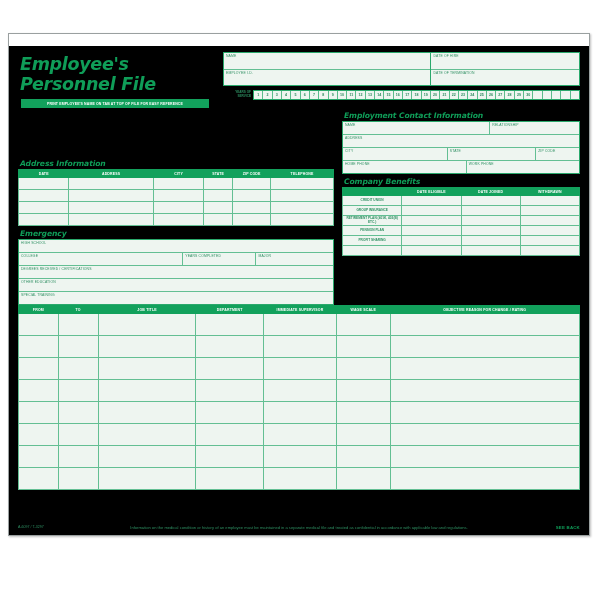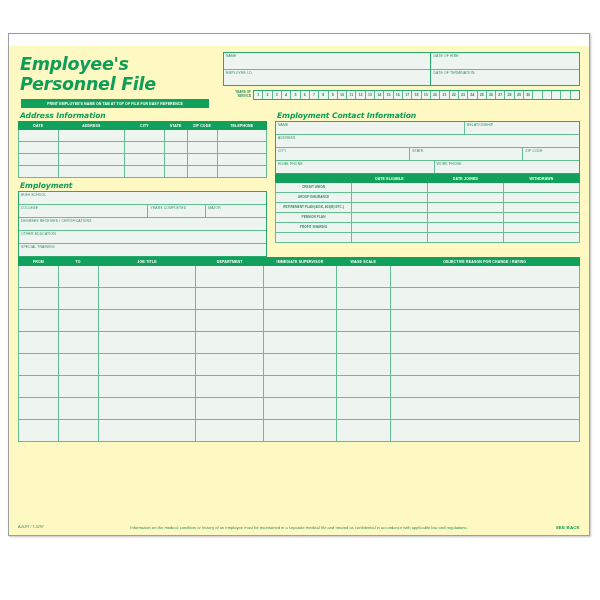--- a/index.html
+++ b/index.html
@@ -16,21 +16,21 @@
     background:#ffffff;
     border:1px solid #9aa0a0;
     box-shadow:1px 1px 2px rgba(0,0,0,.25);
     box-sizing:border-box;
     overflow:hidden;
   }
   .whitestrip{height:12px;background:#ffffff;}
   .form{
     position:relative;
     height:489px;
-    background:#fef9c3;
+    background:#000000;
     padding:6px 9px 0 9px;
     box-sizing:border-box;
   }
   .bx{border:1px solid #2aa96c;box-sizing:border-box;background:#eef5f0;}
   .fieldlab{
     font-size:3.4px;letter-spacing:.15px;color:#2e8f62;
     padding:1px 0 0 2px;line-height:4px;text-transform:uppercase;
   }
   
   .titlerow{display:flex;align-items:flex-start;}
@@ -69,21 +69,21 @@
   }
   .ycell:last-child{border-right:none;}
   
   .sectitle{
     font-size:7.6px;font-weight:bold;font-style:italic;color:#0f9d58;
     margin:3px 0 1px 2px;letter-spacing:-.1px;
     font-family:"DejaVu Sans", sans-serif;
   }
   
   .cols{display:flex;gap:8px;}
-  .colL{width:249px;}
+  .colL{width:316px;margin-top:48px;}
   .colR{flex:1;}
   
   table.ft{width:100%;border-collapse:collapse;table-layout:fixed;background:#eef5f0;}
   table.ft th{
     background:#12a15c;color:#fff;
     font-size:3.5px;font-weight:bold;letter-spacing:.18px;
     height:7px;padding:0;border:1px solid #12a15c;
     text-transform:uppercase;
   }
   table.ft td{
@@ -241,21 +241,21 @@
                 <td></td>
                 <td></td>
                 <td></td>
                 <td></td>
                 <td></td>
                 <td></td>
               </tr>
             </tbody>
           </table>
 
-        <div class="sectitle">Employment</div>
+        <div class="sectitle">Emergency</div>
         <div class="stack" id="education-stack">
             <div class="srow">
               <div class="scell">
                 <div class="fieldlab">HIGH SCHOOL</div>
               </div>
             </div>
             <div class="srow">
               <div class="scell" style="flex: 0 0 52%;">
                 <div class="fieldlab">COLLEGE</div>
               </div>
@@ -316,20 +316,21 @@
             <div class="srow">
               <div class="scell" style="flex: 0 0 52%;">
                 <div class="fieldlab">HOME PHONE</div>
               </div>
               <div class="scell">
                 <div class="fieldlab">WORK PHONE</div>
               </div>
             </div>
           </div>
 
+        <div class="sectitle">Company Benefits</div>
         <table class="ft bt" id="benefits-table">
             <thead>
               <tr>
                 <th class="blank" style="width: 25%;"></th>
                 <th style="width: 25%;">DATE ELIGIBLE</th>
                 <th style="width: 25%;">DATE JOINED</th>
                 <th style="width: 25%;">WITHDRAWN</th>
               </tr>
             </thead>
             <tbody>

